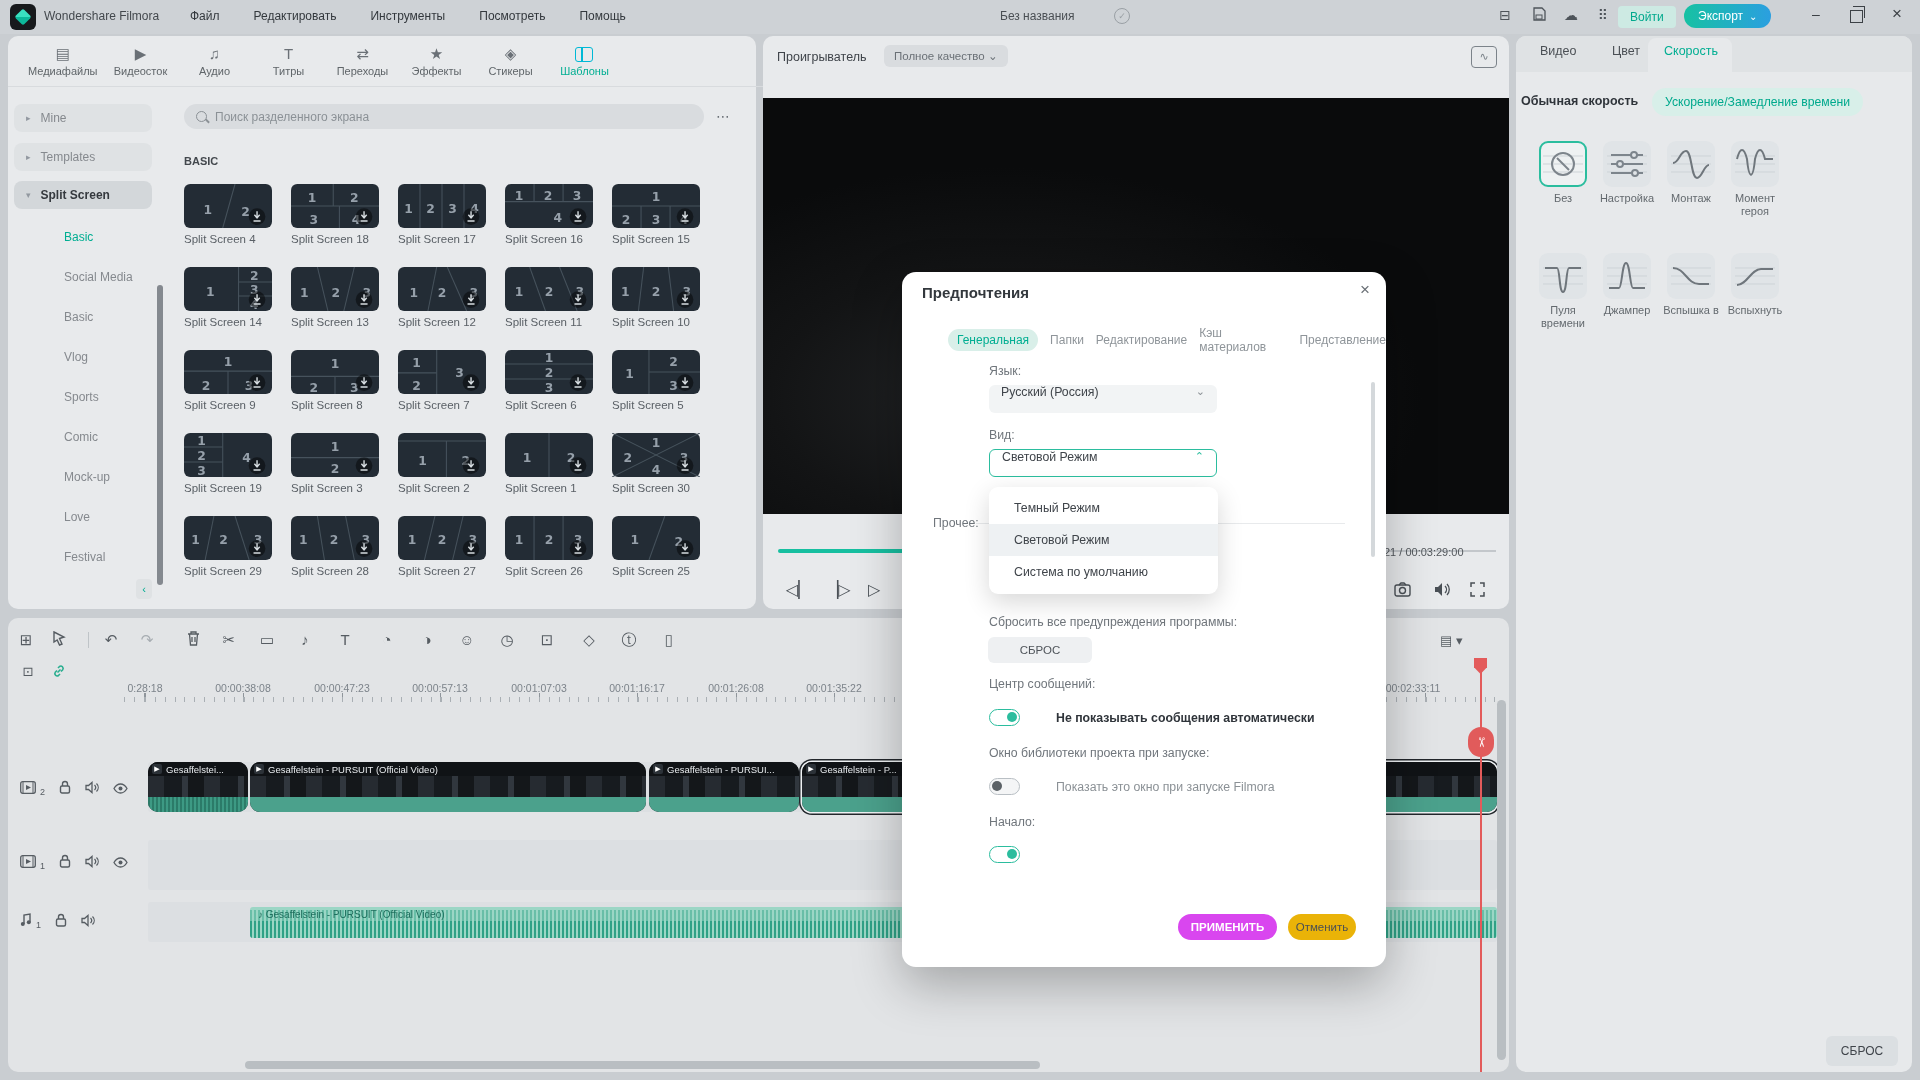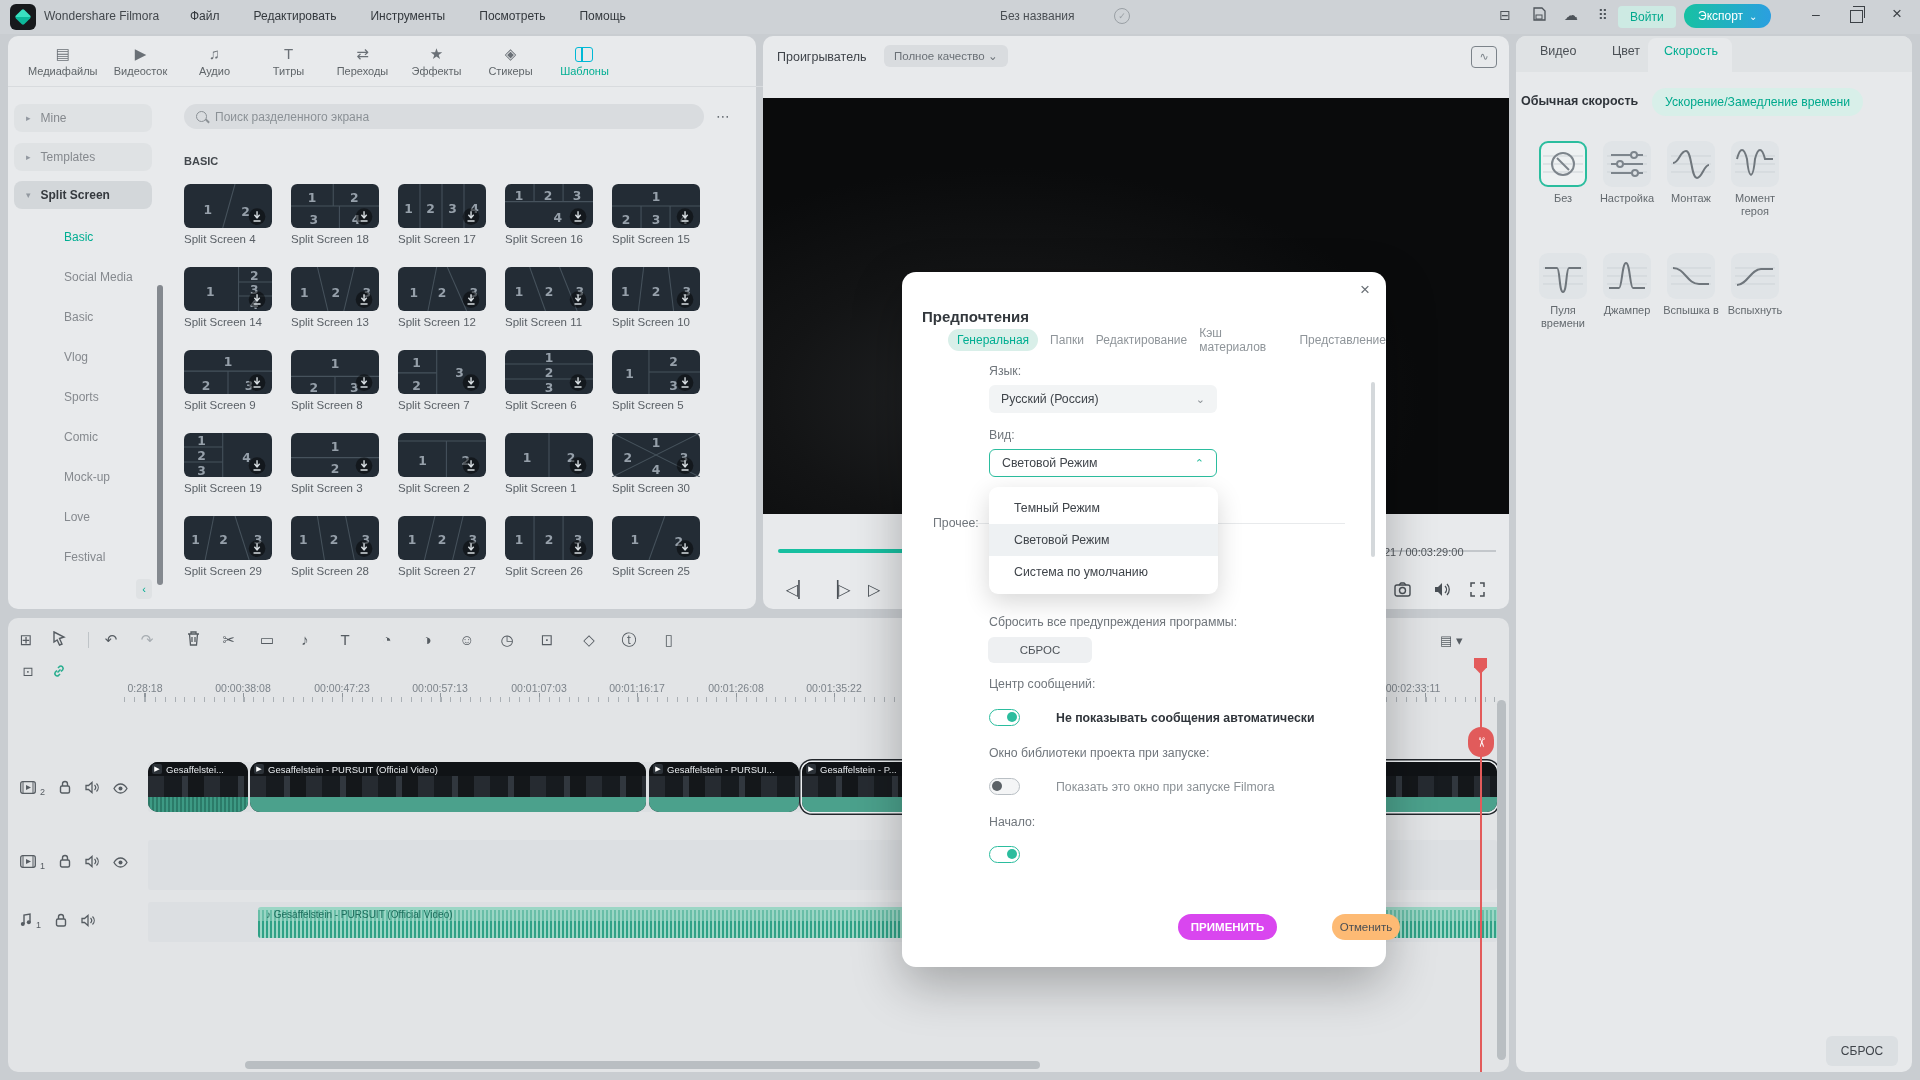--- a/index.html
+++ b/index.html
@@ -76,28 +76,28 @@
   #video{left:763px;top:98px;width:746px;height:416px;background:
      radial-gradient(ellipse 420px 230px at 32% 72%,#232527 0%,#131415 55%,#0a0b0c 100%);}
   #progress{left:778px;top:549px;width:127px;height:4px;border-radius:2px;background:#17bfa0;}
   #progress-rest{left:1386px;top:550px;width:110px;height:2px;background:#c3c7cb;}
   #timecode{left:1384px;top:546px;font-size:11px;color:#53585d;}
   .pctl{top:580px;font-size:16px;color:#4a5056;}
   .picon{top:582px;}
   
   #dialog{left:902px;top:272px;width:484px;height:695px;background:#fff;border-radius:14px;
      box-shadow:0 18px 50px rgba(0,0,0,.28);z-index:50;}
-  #dlg-title{left:20px;top:12px;font-size:15px;font-weight:bold;color:#33383d;position:absolute;margin-top:24px;}
+  #dlg-title{left:20px;top:12px;font-size:15px;font-weight:bold;color:#33383d;position:absolute;}
   #dlg-close{right:16px;top:8px;font-size:17px;color:#6a7076;position:absolute;}
   #dlg-tabs{left:46px;top:54px;position:absolute;display:flex;align-items:center;gap:12px;}
   .dtab{font-size:12px;color:#8f959a;}
   .dtab.sel{background:#d9efe9;color:#00ae92;padding:4px 9px;border-radius:11px;}
   .dlbl{position:absolute;left:87px;font-size:12.3px;color:#70767c;}
   .dselect{position:absolute;left:87px;width:228px;height:28px;border-radius:6px;background:#f2f4f5;
-     display:flex;align-items:center;justify-content:space-between;padding:0 12px;box-sizing:border-box;
+     display:flex;align-items:flex-start;justify-content:space-between;padding:0 12px;box-sizing:border-box;
      font-size:12.3px;color:#3f444a;}
   .dselect .chev{color:#8b9196;font-size:11px;}
   #view-select{background:#fff;border:1.4px solid #2bbd9e;}
   #other-label{position:absolute;left:31px;top:244px;font-size:12.3px;color:#70767c;}
   #other-line{position:absolute;left:74px;top:251px;width:369px;height:1px;background:#e8eaec;}
   #view-menu{position:absolute;left:87px;top:215px;width:229px;height:107px;background:#fff;border-radius:9px;
      box-shadow:0 8px 26px rgba(0,0,0,.16);z-index:5;padding-top:5px;box-sizing:border-box;}
   .vopt{height:32px;display:flex;align-items:center;padding-left:25px;font-size:12.3px;color:#3f444a;}
   .vopt.sel{background:#eef1f3;}
   #dlg-scroll{position:absolute;left:469px;top:110px;width:4px;height:175px;border-radius:2px;background:#d4d8db;}
@@ -111,22 +111,22 @@
   .toggle.off{border:1.6px solid #b9bfc4;background:#f4f5f6;}
   .toggle.off:after{content:"";position:absolute;left:2px;top:2px;width:10px;height:10px;border-radius:50%;background:#5b6166;}
   .tog-label{position:absolute;left:126px;font-size:12.3px;margin-left:28px;}
   .tog-label.dark{color:#2f343a;font-weight:bold;}
   .tog-label.gray{color:#8b9196;}
   #lib-label{top:474px;}
   #start-label{top:543px;}
   #tog3-label{width:345px;line-height:1.35;}
   #dlg-apply{position:absolute;left:276px;top:642px;width:99px;height:26px;border-radius:14px;background:#d946ef;
      color:#fff;font-size:11.5px;font-weight:bold;display:flex;align-items:center;justify-content:center;}
-  #dlg-cancel{position:absolute;left:386px;top:642px;width:68px;height:26px;border-radius:14px;background:#fdba74;
-     color:#4a4f54;font-size:11.5px;display:flex;align-items:center;justify-content:center;margin-left:44px;}
+  #dlg-cancel{position:absolute;left:386px;top:642px;width:68px;height:26px;border-radius:14px;background:#eab308;
+     color:#4a4f54;font-size:11.5px;display:flex;align-items:center;justify-content:center;}
   
   #rp-tabstrip{left:1516px;top:36px;width:396px;height:36px;background:#dfe2e4;border-radius:10px 10px 0 0;}
   .rp-tab{position:absolute;top:44px;font-size:12.5px;color:#4a4f54;}
   .rp-tab.sel{color:#00ae92;}
   #rp-tab-bg{left:1648px;top:38px;width:84px;height:34px;background:#e7e9eb;border-radius:8px 8px 0 0;}
   #mode-normal{left:1521px;top:94px;font-size:12.5px;font-weight:bold;color:#2f343a;}
   #mode-ramp{left:1652px;top:88px;padding:7px 13px;border-radius:15px;background:#d8efe9;color:#00a98d;font-size:12.2px;}
   .preset{position:absolute;width:48px;height:46px;border-radius:9px;background:#e0e4e7;display:flex;
      align-items:center;justify-content:center;box-sizing:border-box;}
   .preset.sel{background:#eef1f2;border:2px solid #2bbd9e;}
@@ -148,21 +148,21 @@
      gap:4px;padding-left:4px;color:#e8ebee;font-size:9.5px;white-space:nowrap;overflow:hidden;}
   .clip .head .pb{width:10px;height:10px;border-radius:2px;background:#2c3238;color:#fff;font-size:7px;
      display:flex;align-items:center;justify-content:center;flex:0 0 auto;}
   .clip .thumbs{position:absolute;left:0;top:14px;right:0;height:21px;
      background:repeating-linear-gradient(90deg,#262b31 0 16px,#171b1f 16px 34px,#31373e 34px 40px,#14171a 40px 56px);}
   .clip .teal{position:absolute;left:0;top:35px;right:0;bottom:0;background:#4ba18c;}
   .clip.wave .teal{background:#3d9a84;}
   .clip.wave .teal:after{content:"";position:absolute;inset:0;
      background:repeating-linear-gradient(90deg,#246e5d 0 2px,rgba(0,0,0,0) 2px 4px);opacity:.7;}
   .clip.selected{box-shadow:0 0 0 1.5px #eef1f3,0 0 0 3px #22262b;}
-  #audio-clip{position:absolute;left:250px;top:907px;width:1247px;height:31px;border-radius:3px;background:#9bd6c5;overflow:hidden;margin-left:8px;}
+  #audio-clip{position:absolute;left:250px;top:907px;width:1247px;height:31px;border-radius:3px;background:#9bd6c5;overflow:hidden;}
   #audio-clip .w1{position:absolute;left:0;right:0;bottom:0;height:17px;
      background:repeating-linear-gradient(90deg,#2fa186 0 2px,rgba(0,0,0,0) 2px 4px);}
   #audio-clip .w2{position:absolute;left:0;right:0;top:3px;height:12px;
      background:repeating-linear-gradient(90deg,#5cb8a0 0 2px,rgba(0,0,0,0) 2px 4px);opacity:.8;}
   #audio-label{position:absolute;left:8px;top:2px;font-size:10px;color:#1f6f5e;white-space:nowrap;}
   .thdr{position:absolute;display:flex;align-items:center;gap:14px;color:#565c62;}
   .thdr .num{font-size:9px;margin-left:-10px;margin-top:6px;}
   
   #ph-line{left:1480px;top:659px;width:2px;height:413px;background:#e35b5b;z-index:20;}
   #ph-head{left:1474px;top:658px;width:13px;height:16px;background:#e35b5b;z-index:21;

